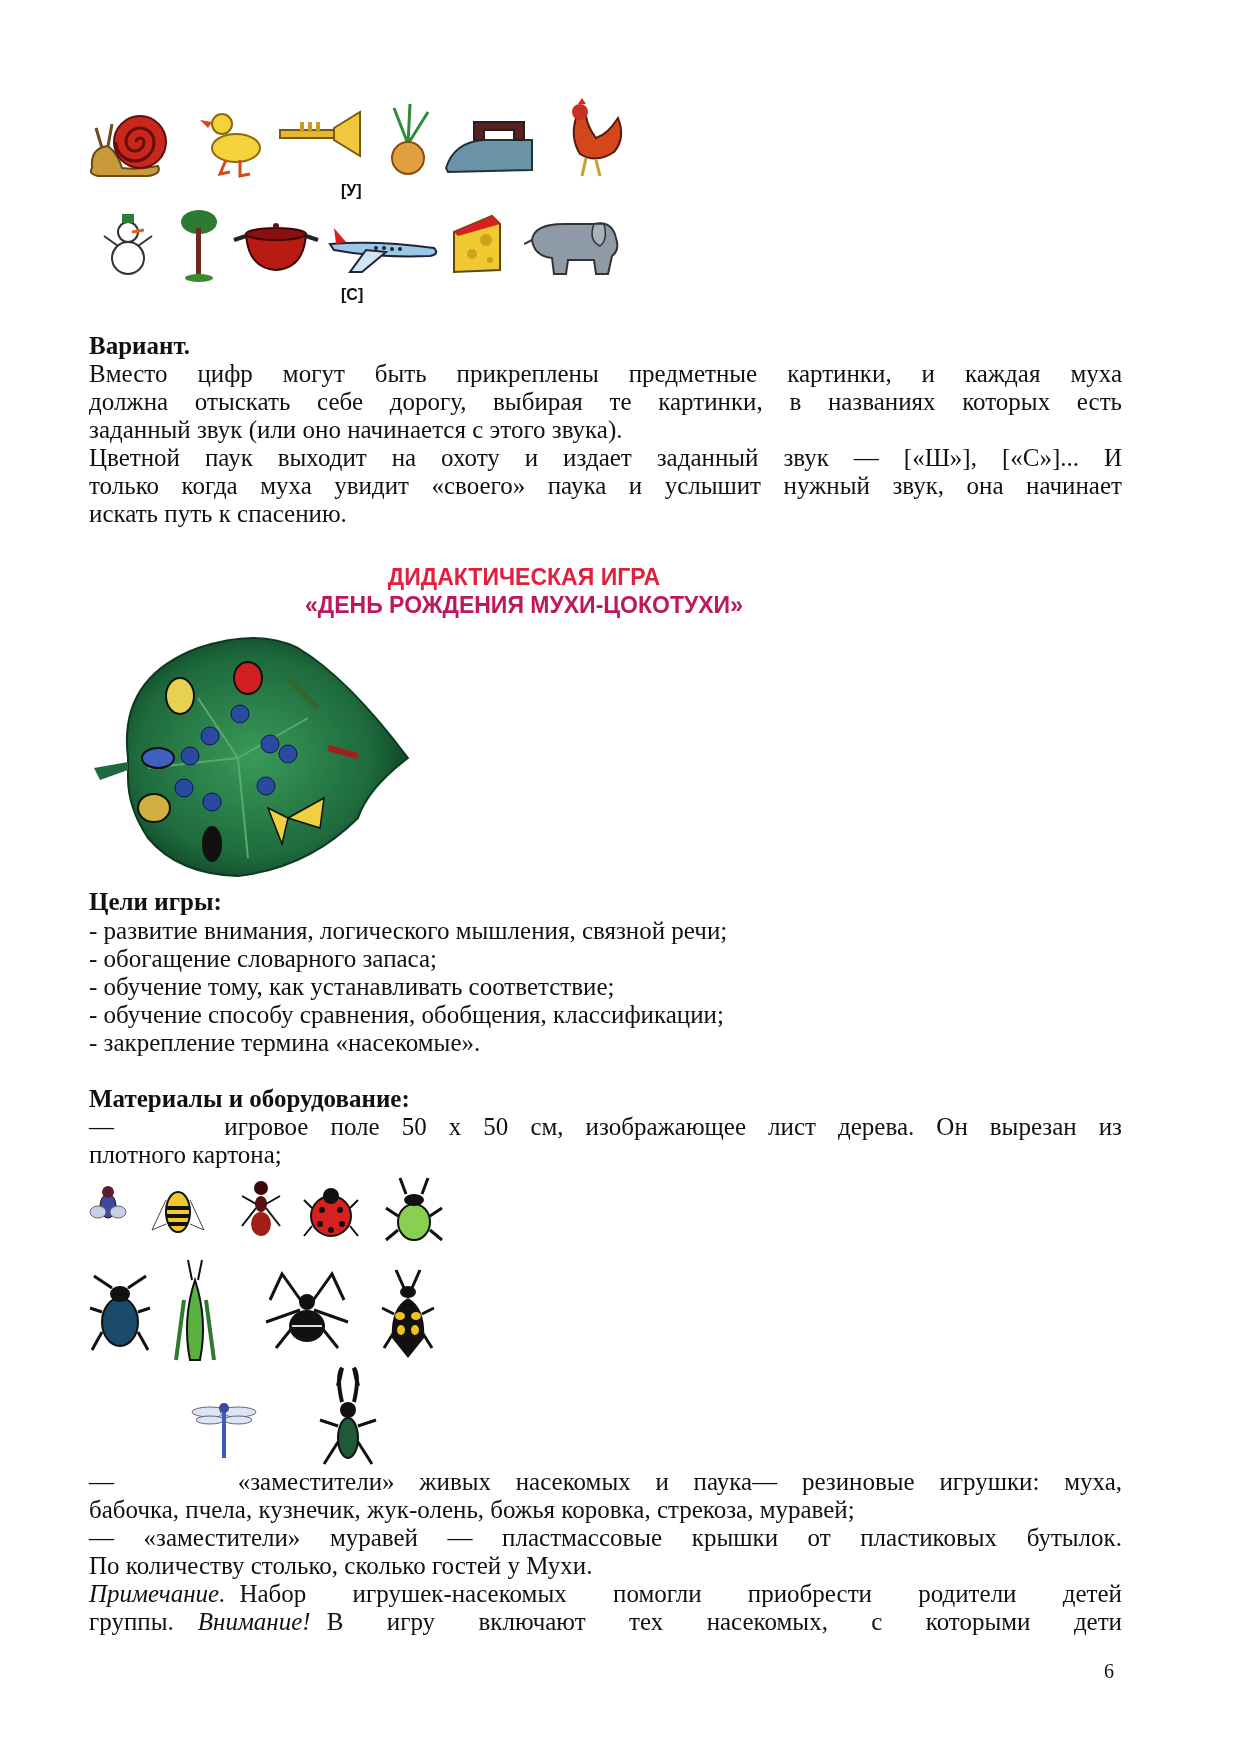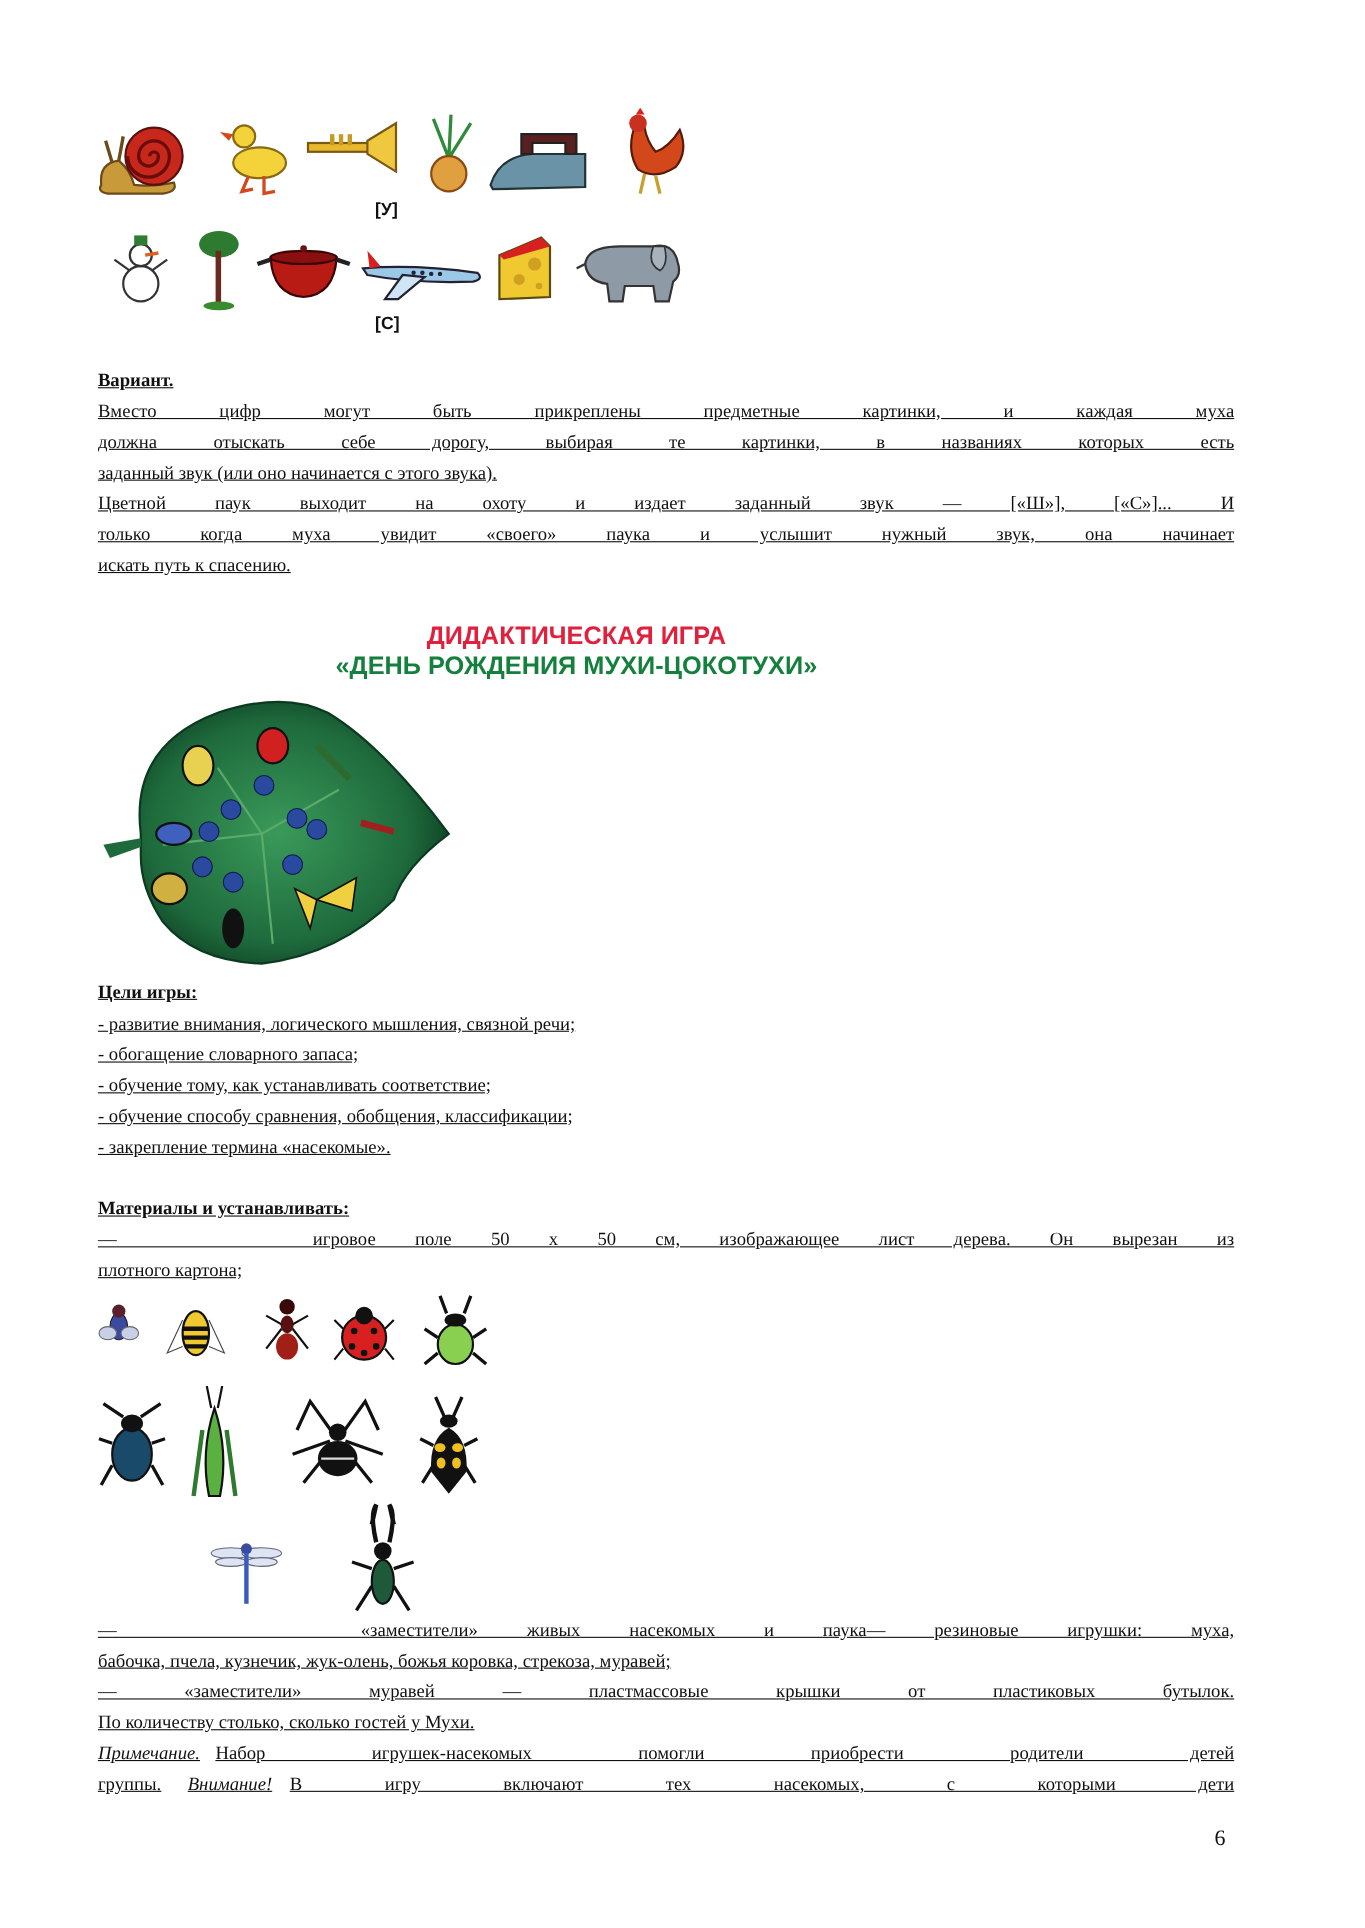--- a/index.html
+++ b/index.html
@@ -1,18 +1,18 @@
 <!DOCTYPE html>
 <html><head>
 <meta charset="utf-8">
 <style>
   html, body { margin: 0; padding: 0; background: #ffffff; }
   body { width: 1241px; height: 1753px; position: relative; overflow: hidden;
          font-family: "Liberation Serif", "DejaVu Serif", serif; color: #111; }
-  .line { position: absolute; left: 89px; width: 1033px; font-size: 17px; line-height: 28px; white-space: nowrap; text-decoration: underline; }
+  .line { position: absolute; left: 89px; width: 1033px; font-size: 25px; line-height: 28px; white-space: nowrap; }
   .just { text-align: justify; text-align-last: justify; }
   .bold { font-weight: bold; }
   .ital { font-style: italic; }
   .heading-red { position: absolute; left: 0; width: 1048px; text-align: center;
                  font-family: "Liberation Sans", "DejaVu Sans", sans-serif; font-weight: bold;
                  font-size: 23px; line-height: 29px; }
   .sound-label { position: absolute; font-family: "Liberation Sans", "DejaVu Sans", sans-serif;
                  font-weight: bold; font-size: 16px; }
   .pic { position: absolute; }
   .page-num { position: absolute; left: 1104px; top: 1660px; font-size: 20px; }
@@ -105,21 +105,21 @@
   <div class="line bold" style="top:332px">Вариант.</div>
   <div class="line just" style="top:360px">Вместо цифр могут быть прикреплены предметные картинки, и каждая муха</div>
   <div class="line just" style="top:388px">должна отыскать себе дорогу, выбирая те картинки, в названиях которых есть</div>
   <div class="line" style="top:416px">заданный звук (или оно начинается с этого звука).</div>
   <div class="line just" style="top:444px">Цветной паук выходит на охоту и издает заданный звук — [«Ш»], [«С»]... И</div>
   <div class="line just" style="top:472px">только когда муха увидит «своего» паука и услышит нужный звук, она начинает</div>
   <div class="line" style="top:500px">искать путь к спасению.</div>
 </div>
 
 <div class="heading-red" style="top:563px;color:#e0203c">ДИДАКТИЧЕСКАЯ ИГРА</div>
-<div class="heading-red" style="top:591px;color:#15803d">«ДЕНЬ РОЖДЕНИЯ МУХИ-ЦОКОТУХИ»</div>
+<div class="heading-red" style="top:591px;color:#be185d">«ДЕНЬ РОЖДЕНИЯ МУХИ-ЦОКОТУХИ»</div>
 
 <svg class="pic" style="left:88px;top:618px" width="322" height="262" viewBox="0 0 322 262">
   <defs>
     <radialGradient id="leafg" cx="45%" cy="50%" r="60%">
       <stop offset="0%" stop-color="#3a9a5a"></stop>
       <stop offset="70%" stop-color="#1e6a3c"></stop>
       <stop offset="100%" stop-color="#0c3a20"></stop>
     </radialGradient>
   </defs>
   <path d="M40 140 Q30 60 110 30 Q170 10 210 30 Q260 60 320 140 Q280 170 270 200 Q220 250 150 258 Q90 256 60 220 Q40 190 40 160 Z" fill="url(#leafg)" stroke="#0c3a20" stroke-width="2"></path>
@@ -148,21 +148,21 @@
 <div>
   <div class="line bold" style="top:888px">Цели игры:</div>
   <div class="line" style="top:917px">- развитие внимания, логического мышления, связной речи;</div>
   <div class="line" style="top:945px">- обогащение словарного запаса;</div>
   <div class="line" style="top:973px">- обучение тому, как устанавливать соответствие;</div>
   <div class="line" style="top:1001px">- обучение способу сравнения, обобщения, классификации;</div>
   <div class="line" style="top:1029px">- закрепление термина «насекомые».</div>
 </div>
 
 <div>
-  <div class="line bold" style="top:1085px">Материалы и устанавливать:</div>
+  <div class="line bold" style="top:1085px">Материалы и оборудование:</div>
   <div class="line just" style="top:1113px;white-space:pre">—     игровое поле 50 х 50 см, изображающее лист дерева. Он вырезан из</div>
   <div class="line" style="top:1141px">плотного картона;</div>
 </div>
 
 <div>
   <svg class="pic" style="left:88px;top:1180px" width="40" height="46" viewBox="0 0 40 46">
     <ellipse cx="20" cy="26" rx="8" ry="12" fill="#3a4aa0" stroke="#111"></ellipse>
     <circle cx="20" cy="12" r="6" fill="#5a2030"></circle>
     <ellipse cx="10" cy="32" rx="8" ry="6" fill="#c8d0e8" stroke="#666"></ellipse>
       <ellipse cx="30" cy="32" rx="8" ry="6" fill="#c8d0e8" stroke="#666"></ellipse>

